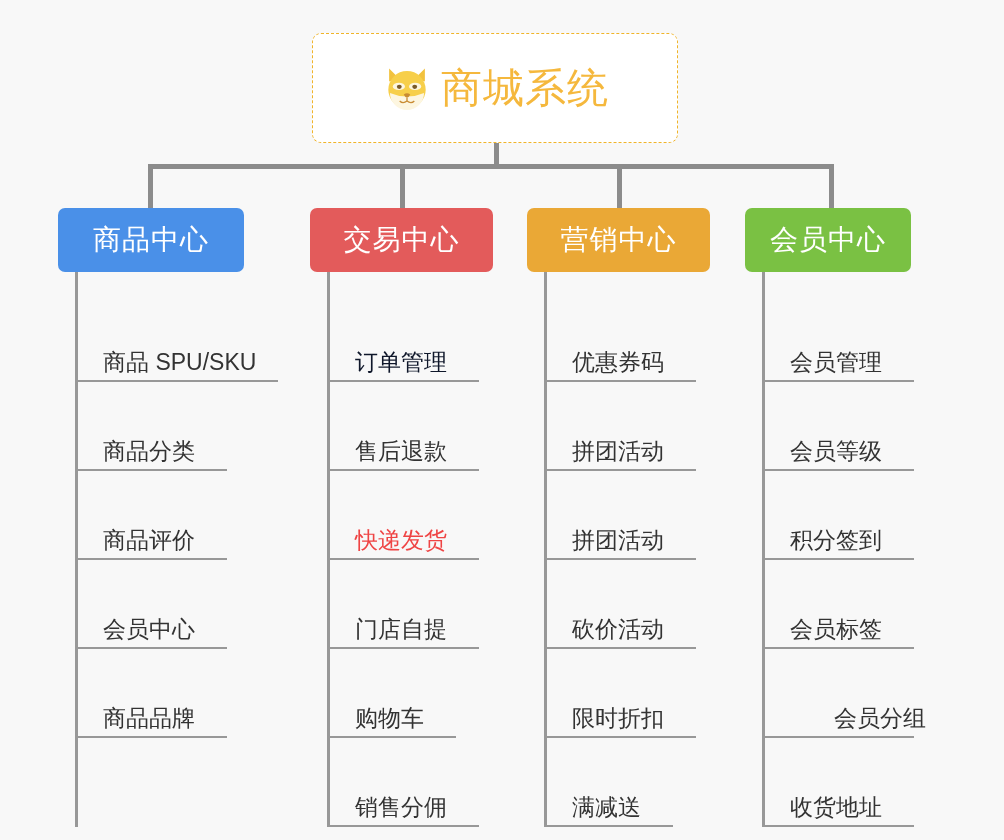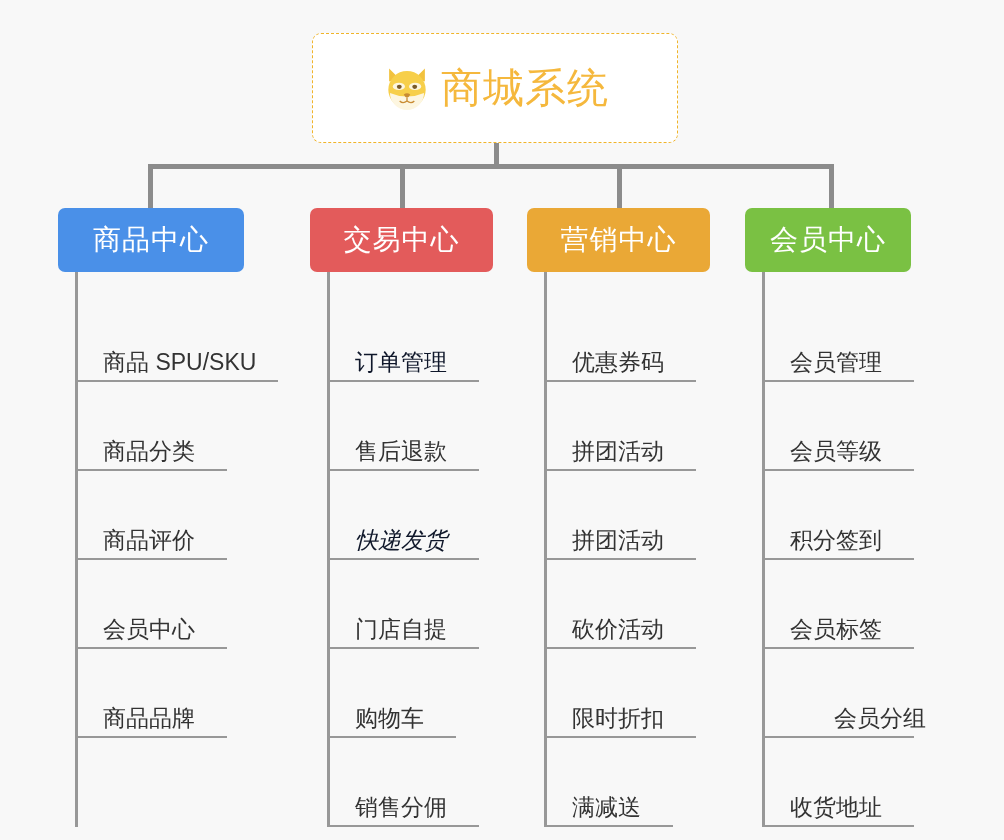--- a/index.html
+++ b/index.html
@@ -196,21 +196,21 @@
       <div class="spine" id="spine-1" style="height: 555px; background: rgb(152, 152, 152);"></div>
       <div class="leaf">
         <span class="leaf-label" style="color: #0f172a;">订单管理</span>
         <div class="leaf-rule" style="width: 152px; background: rgb(152, 152, 152);"></div>
       </div>
       <div class="leaf">
         <span class="leaf-label" style="color: rgb(51, 51, 51);">售后退款</span>
         <div class="leaf-rule" style="width: 152px; background: rgb(152, 152, 152);"></div>
       </div>
       <div class="leaf">
-        <span class="leaf-label" style="color: #0f172a; font-style: italic;">快递发货</span>
+        <span class="leaf-label" style="color: #ef4444;">快递发货</span>
         <div class="leaf-rule" style="width: 152px; background: rgb(152, 152, 152);"></div>
       </div>
       <div class="leaf">
         <span class="leaf-label" style="color: rgb(51, 51, 51);">门店自提</span>
         <div class="leaf-rule" style="width: 152px; background: rgb(152, 152, 152);"></div>
       </div>
       <div class="leaf">
         <span class="leaf-label" style="color: rgb(51, 51, 51);">购物车</span>
         <div class="leaf-rule" style="width: 129px; background: rgb(152, 152, 152);"></div>
       </div>

